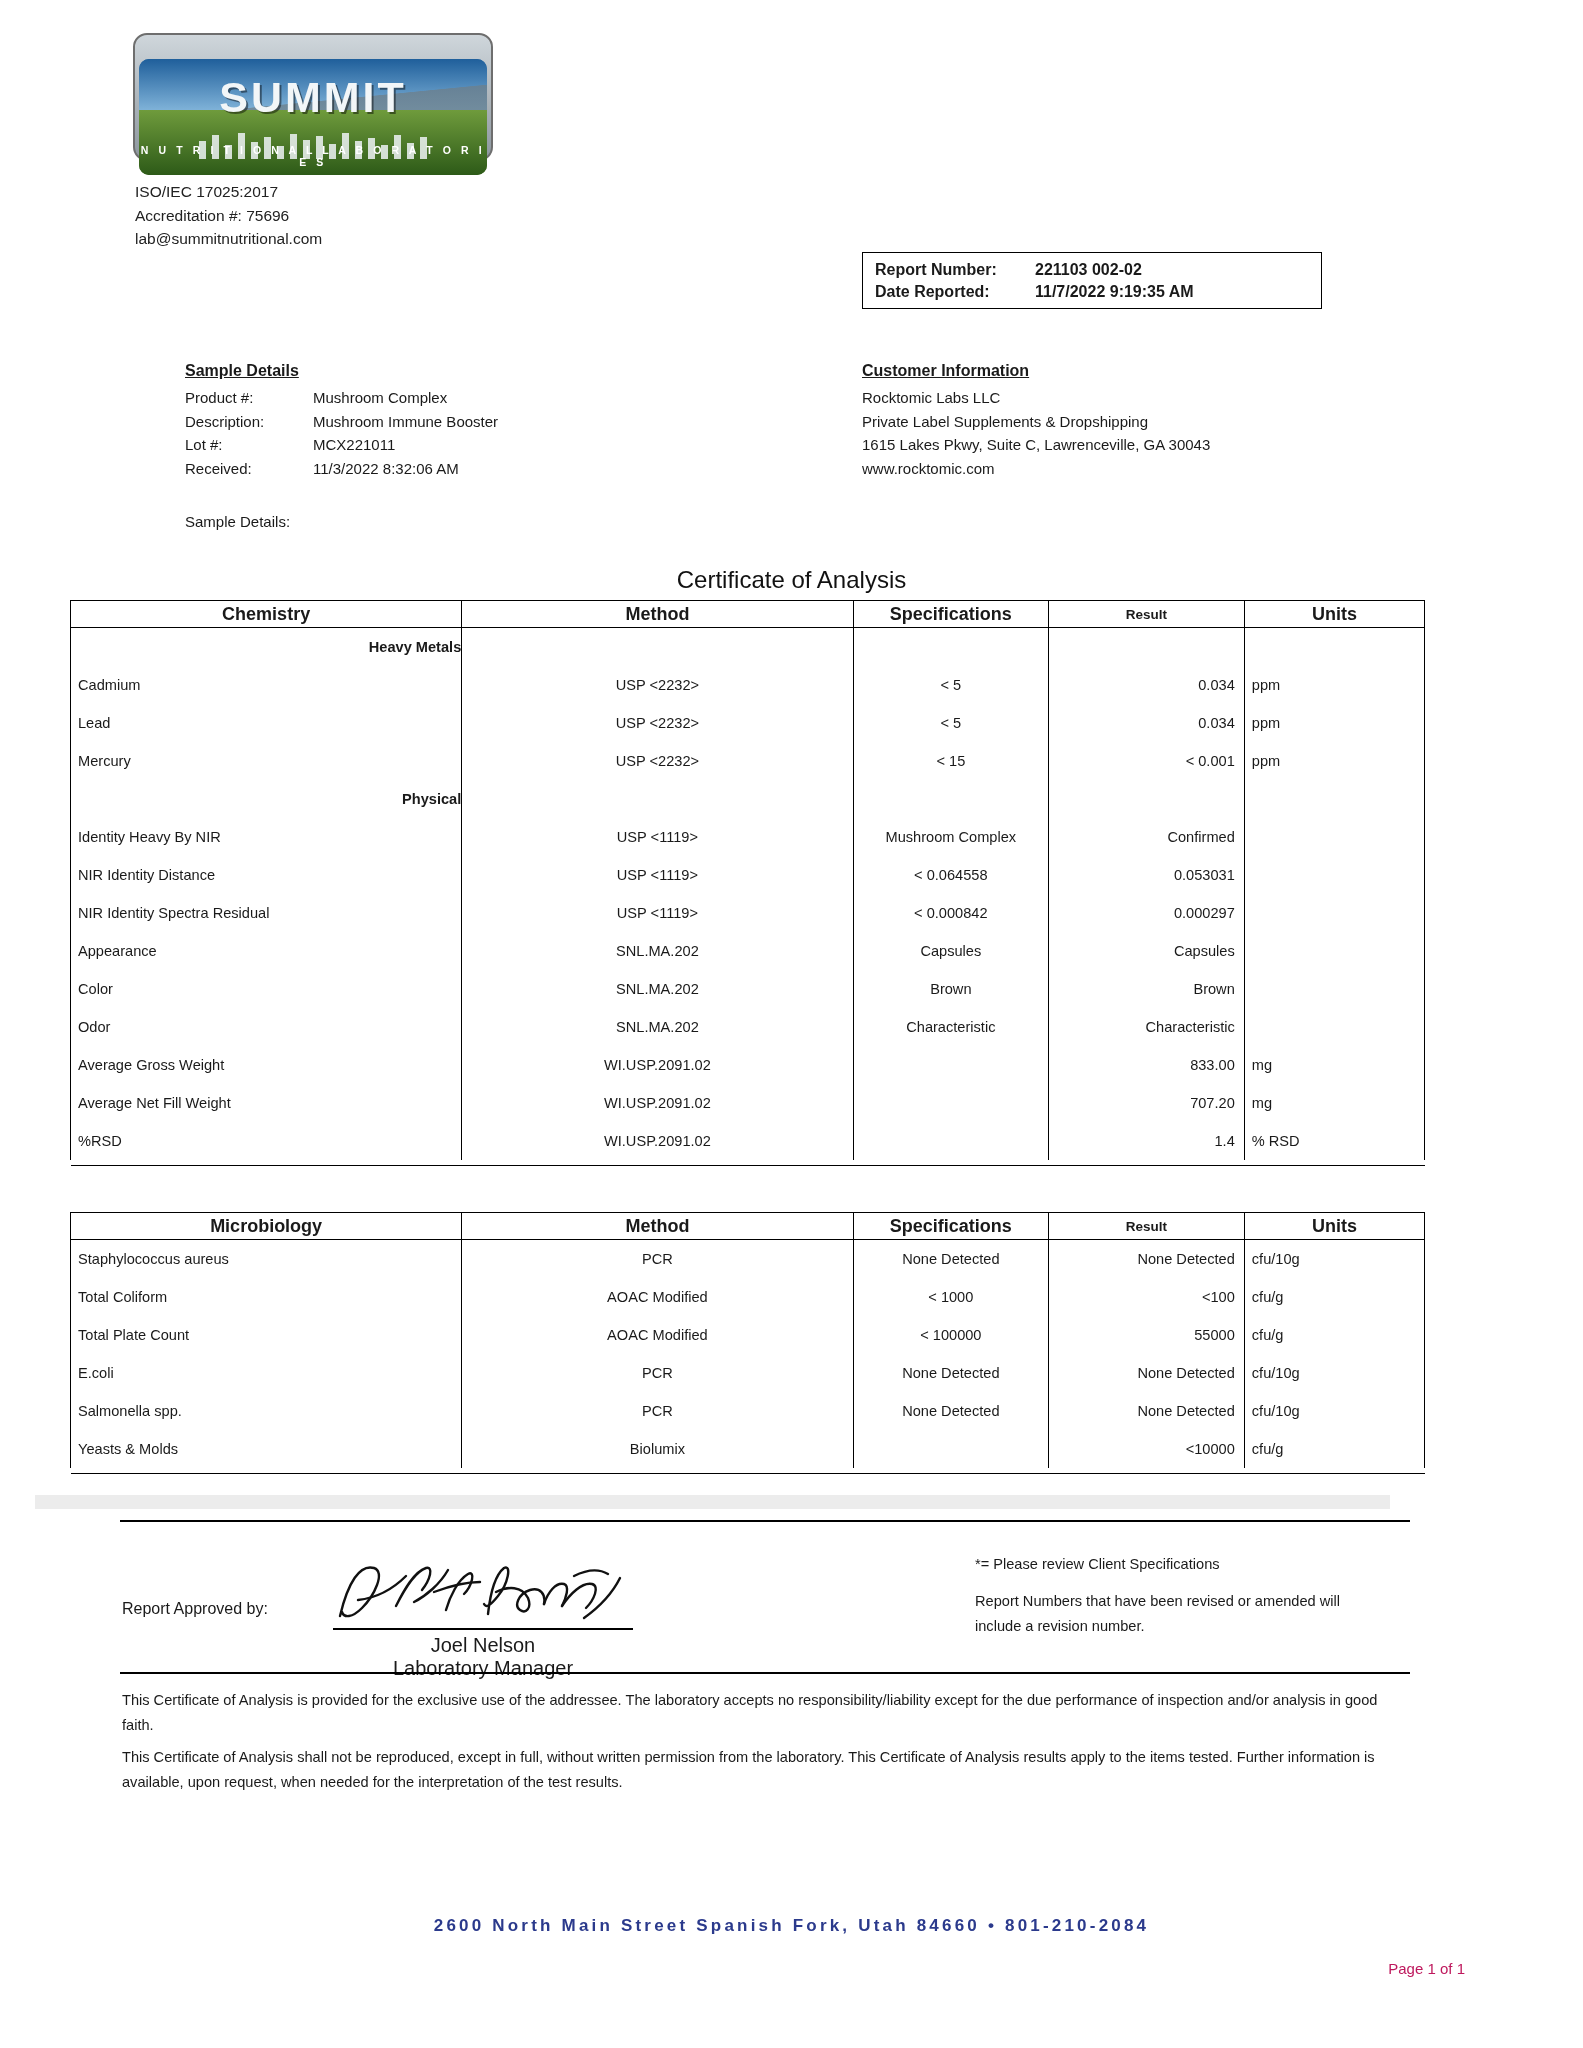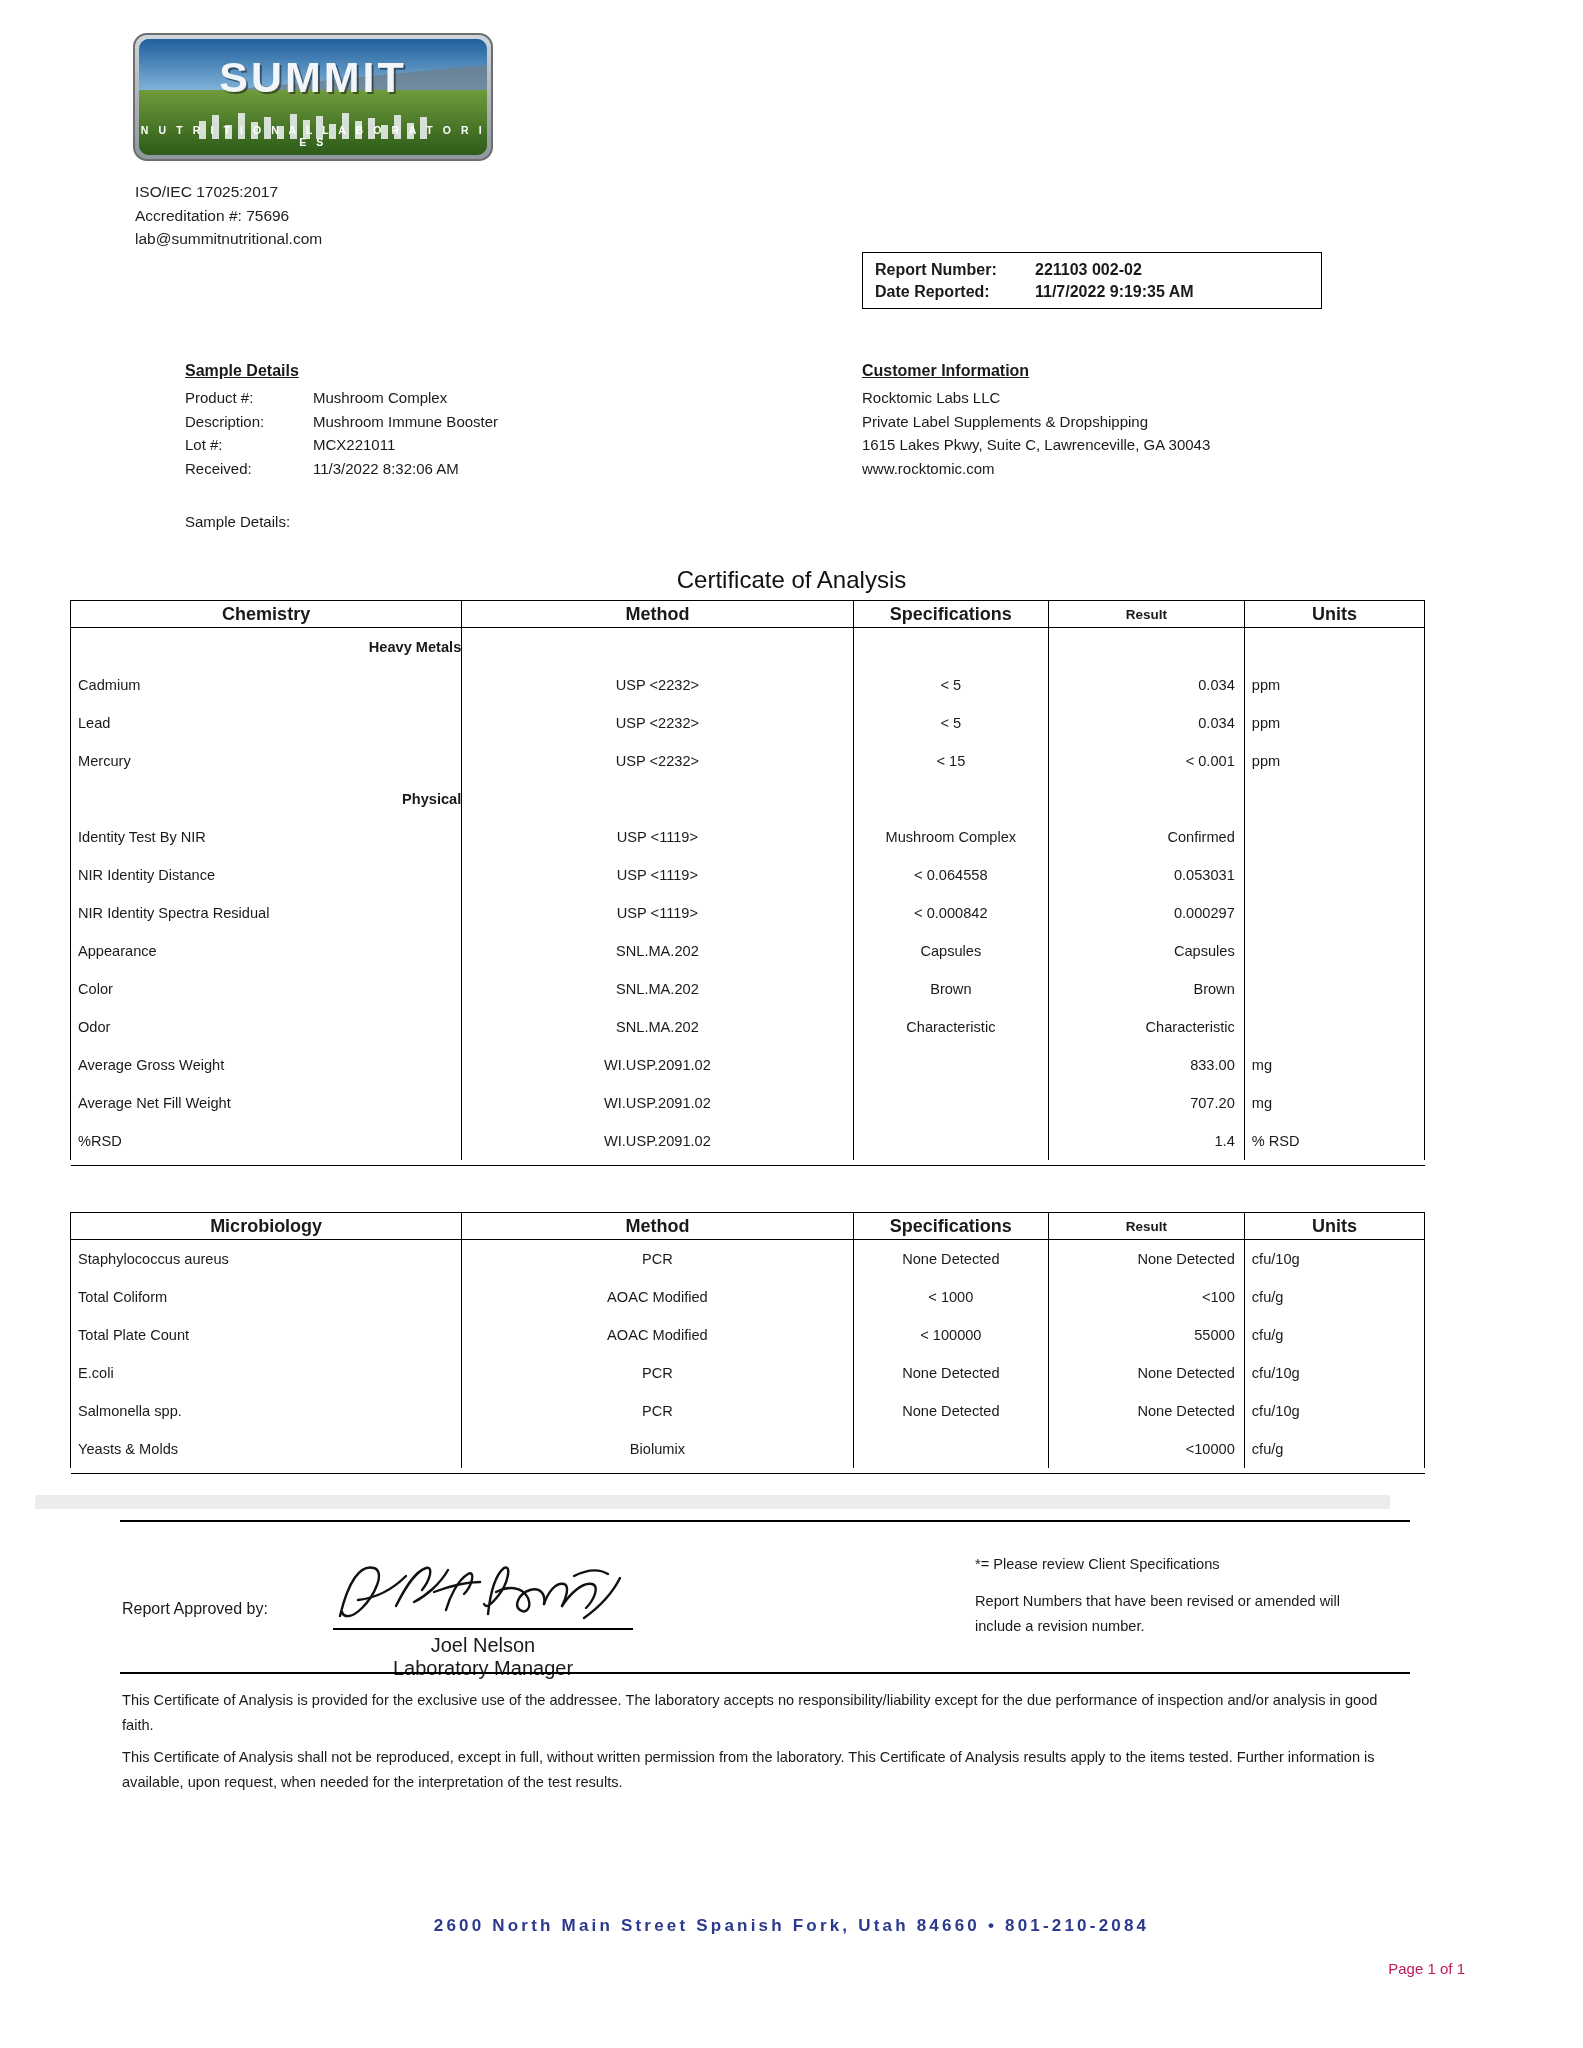--- a/index.html
+++ b/index.html
@@ -24,20 +24,21 @@
     border-radius: 14px;
     background: linear-gradient(#cfd6db, #8d979e);
     padding: 4px;
   }
   .logo-inner {
     width: 100%; height: 100%;
     border-radius: 10px;
     background: linear-gradient(#2e6ea6 0%, #4e8fc0 42%, #7fa94f 43%, #3f6a23 100%);
     position: relative;
     overflow: hidden;
+    margin-top: 20px;
   }
   .logo-sky {
     position:absolute; left:0; top:0; right:0; height:44%;
     background: linear-gradient(#1f5f9b, #7fb2d8);
   }
   .logo-mtn {
     position:absolute; left:0; top:22%; width:100%; height:30%;
     background:
       linear-gradient(to bottom right, transparent 49%, #6d7f8a 50%) ;
     opacity:.75;
@@ -340,21 +341,21 @@
         <td class="e">ppm</td>
       </tr>
       <tr class="body-row section">
         <td class="a">Physical</td>
         <td class="b"></td>
         <td class="c"></td>
         <td class="d"></td>
         <td class="e"></td>
       </tr>
       <tr class="body-row">
-        <td class="a">Identity Test By NIR</td>
+        <td class="a">Identity Heavy By NIR</td>
         <td class="b">USP &lt;1119&gt;</td>
         <td class="c">Mushroom Complex</td>
         <td class="d">Confirmed</td>
         <td class="e"></td>
       </tr>
       <tr class="body-row">
         <td class="a">NIR Identity Distance</td>
         <td class="b">USP &lt;1119&gt;</td>
         <td class="c">&lt; 0.064558</td>
         <td class="d">0.053031</td>

